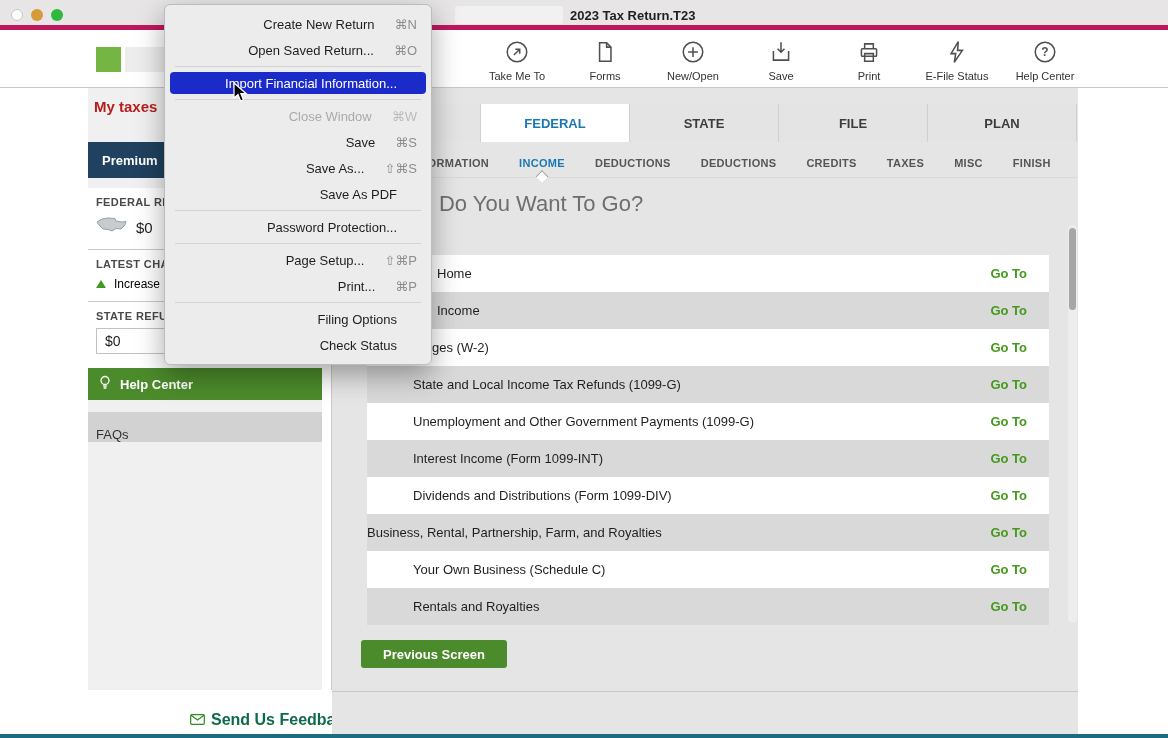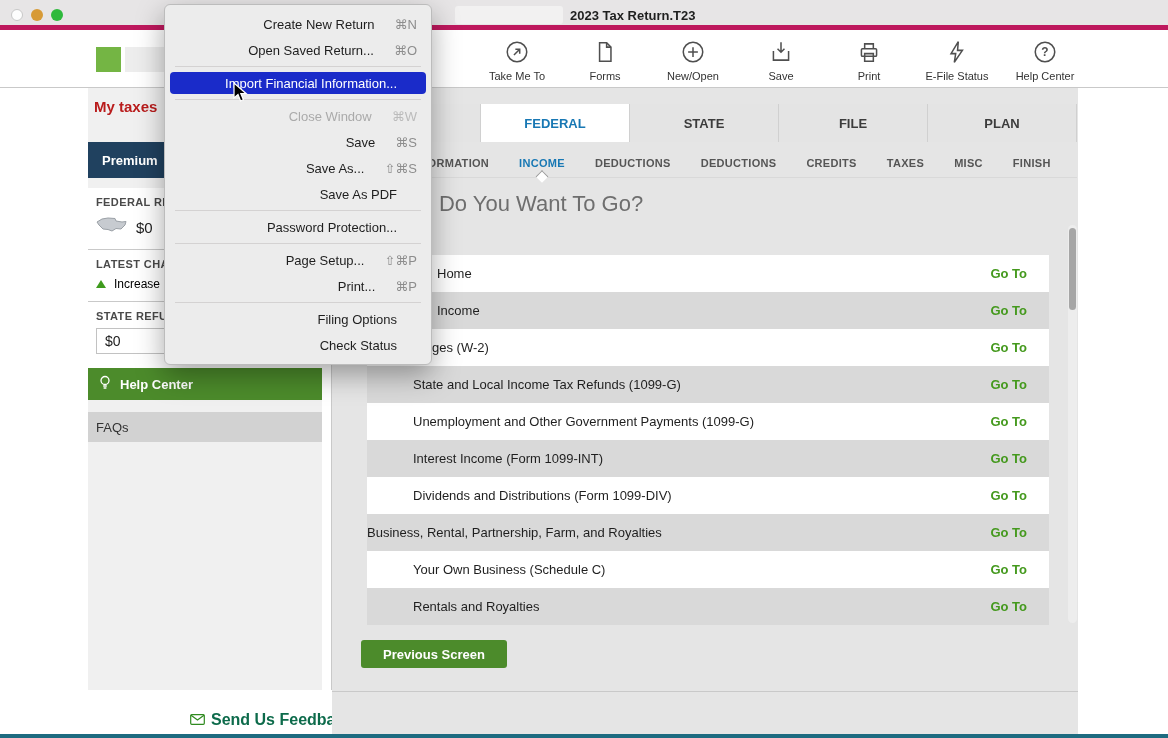--- a/index.html
+++ b/index.html
@@ -34,21 +34,21 @@
   .stat-federal{top:100px;height:62px}
   .stat-change{top:162px;height:52px}
   .stat-state{top:214px;height:66px;border-bottom:none}
   .stat-label{font-size:11px;font-weight:bold;color:#4a4a4a;letter-spacing:.4px}
   .stat-row{display:flex;align-items:center;gap:8px;margin-top:7px}
   .stat-value{font-size:15px;color:#222}
   .tri-up{width:0;height:0;border-left:5px solid transparent;border-right:5px solid transparent;border-bottom:8px solid #3f9b1e}
   .change-text{font-size:12px;color:#000000}
   .val-box{margin-top:6px;width:78px;height:26px;background:#fff;border:1px solid #c2c2c2;display:flex;align-items:center;padding-left:8px;font-size:14px;color:#222}
   .help-center-bar{position:absolute;left:0;top:280px;width:234px;height:32px;background:#4c8b2b;color:#fff;font-weight:bold;font-size:13px;display:flex;align-items:center;gap:8px;padding-left:10px}
-  .faqs-row{position:absolute;left:0;top:324px;width:234px;height:30px;background:#d2d2d2;display:flex;align-items:center;padding-left:8px;font-size:13px;color:#333}
+  .faqs-row{position:absolute;left:0;top:324px;width:234px;height:30px;background:#d2d2d2;display:flex;align-items:flex-end;padding-left:8px;font-size:13px;color:#333}
   .feedback{position:absolute;left:190px;top:711px;display:flex;align-items:center;gap:6px;font-size:16px;font-weight:bold;color:#0d6b4b}
   .v-divider{position:absolute;left:331px;top:88px;width:1px;height:602px;background:#c9c9c9}
 
   
   .main{position:absolute;left:332px;top:88px;width:746px;height:650px;background:#e5e5e5}
   .tabs{position:absolute;left:0;top:16px;width:745px;height:38px;display:flex}
   .tab{flex:1;background:#e4e4e4;border-right:1px solid #d0d0d0;display:flex;align-items:center;justify-content:center;font-size:13px;font-weight:bold;color:#3c3c3c;cursor:default}
   .tab.active{background:#fff;color:#1878b4}
   .subtabs{position:absolute;left:0;top:60px;width:745px;height:30px;display:flex;align-items:center;gap:30px;padding-left:77px;font-size:11px;font-weight:bold;color:#555;border-bottom:1px solid #d9d9d9}
   .subtab{position:relative;letter-spacing:.3px;cursor:default;white-space:nowrap}

